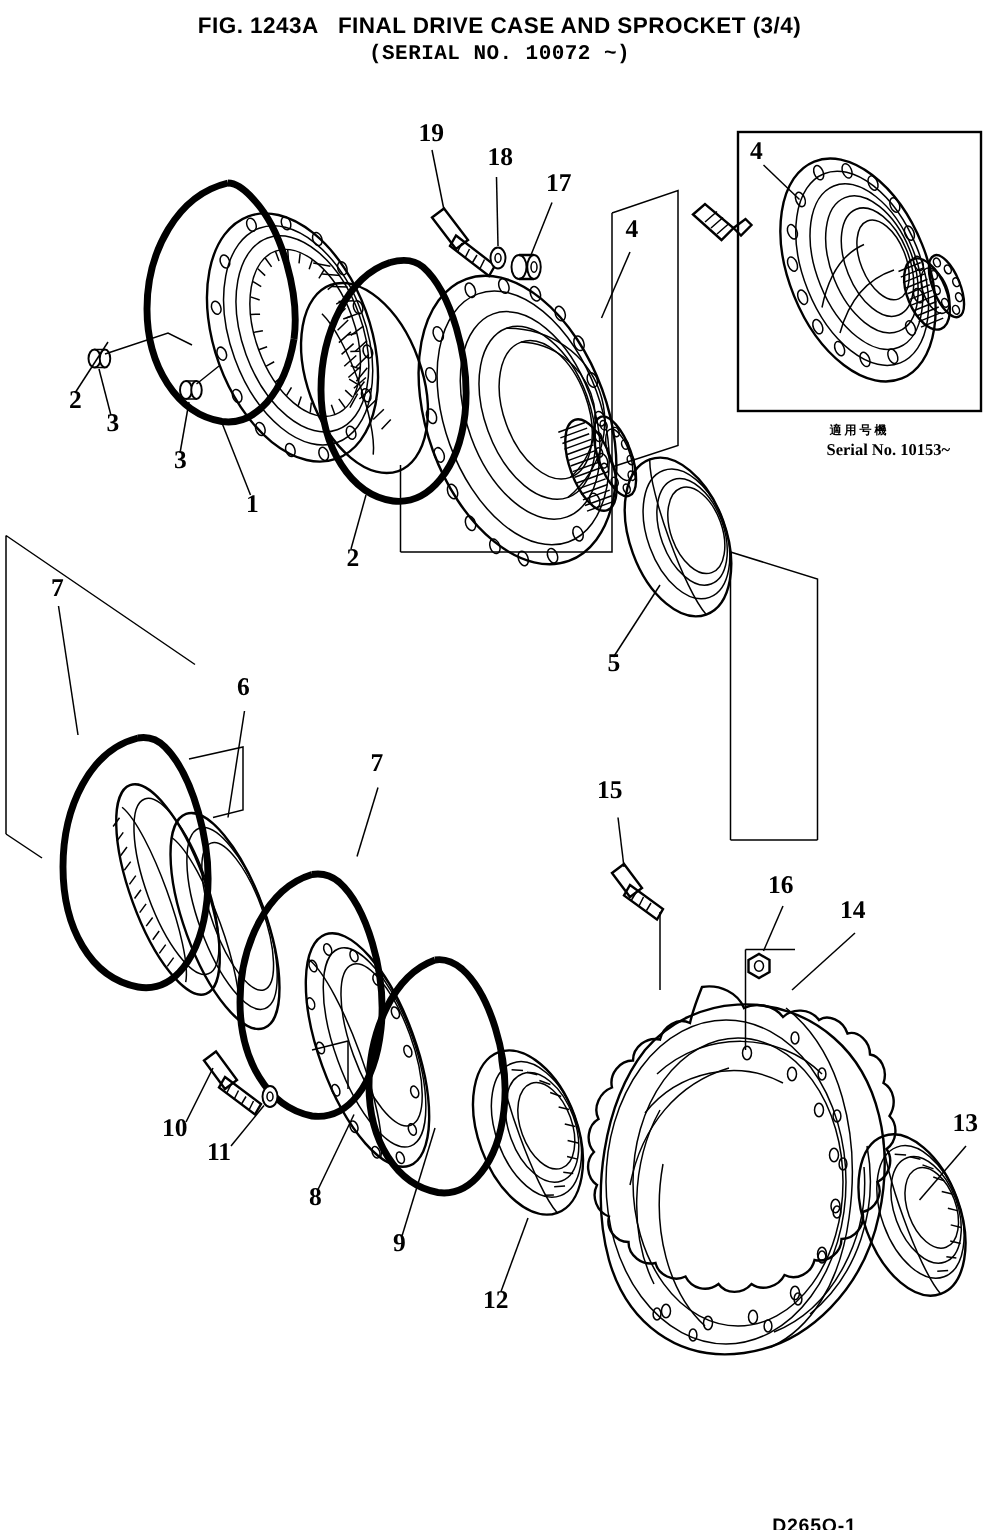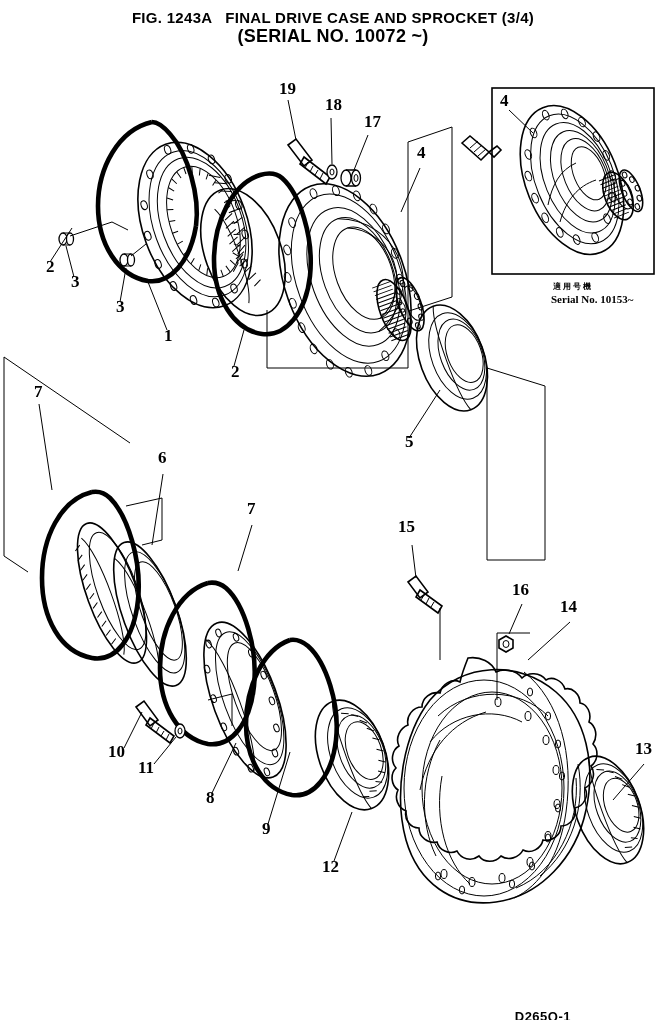--- a/index.html
+++ b/index.html
@@ -31,25 +31,26 @@
     color: #000;
   }
   .title-line1 {
     font-size: 15px;
     font-weight: bold;
     letter-spacing: 0.3px;
     line-height: 19px;
     white-space: pre;
   }
   .title-line2 {
-    font-size: 18px;
+    font-size: 14px;
     font-weight: bold;
     letter-spacing: 0.3px;
     line-height: 18px;
     white-space: pre;
+    font-family: Liberation Mono, monospace;
   }
   svg#art {
     position: absolute;
     left: 0;
     top: 0;
     width: 666px;
     height: 1020px;
   }
   .ln { stroke: #000; fill: none; }
   .thin { stroke-width: 1; }

